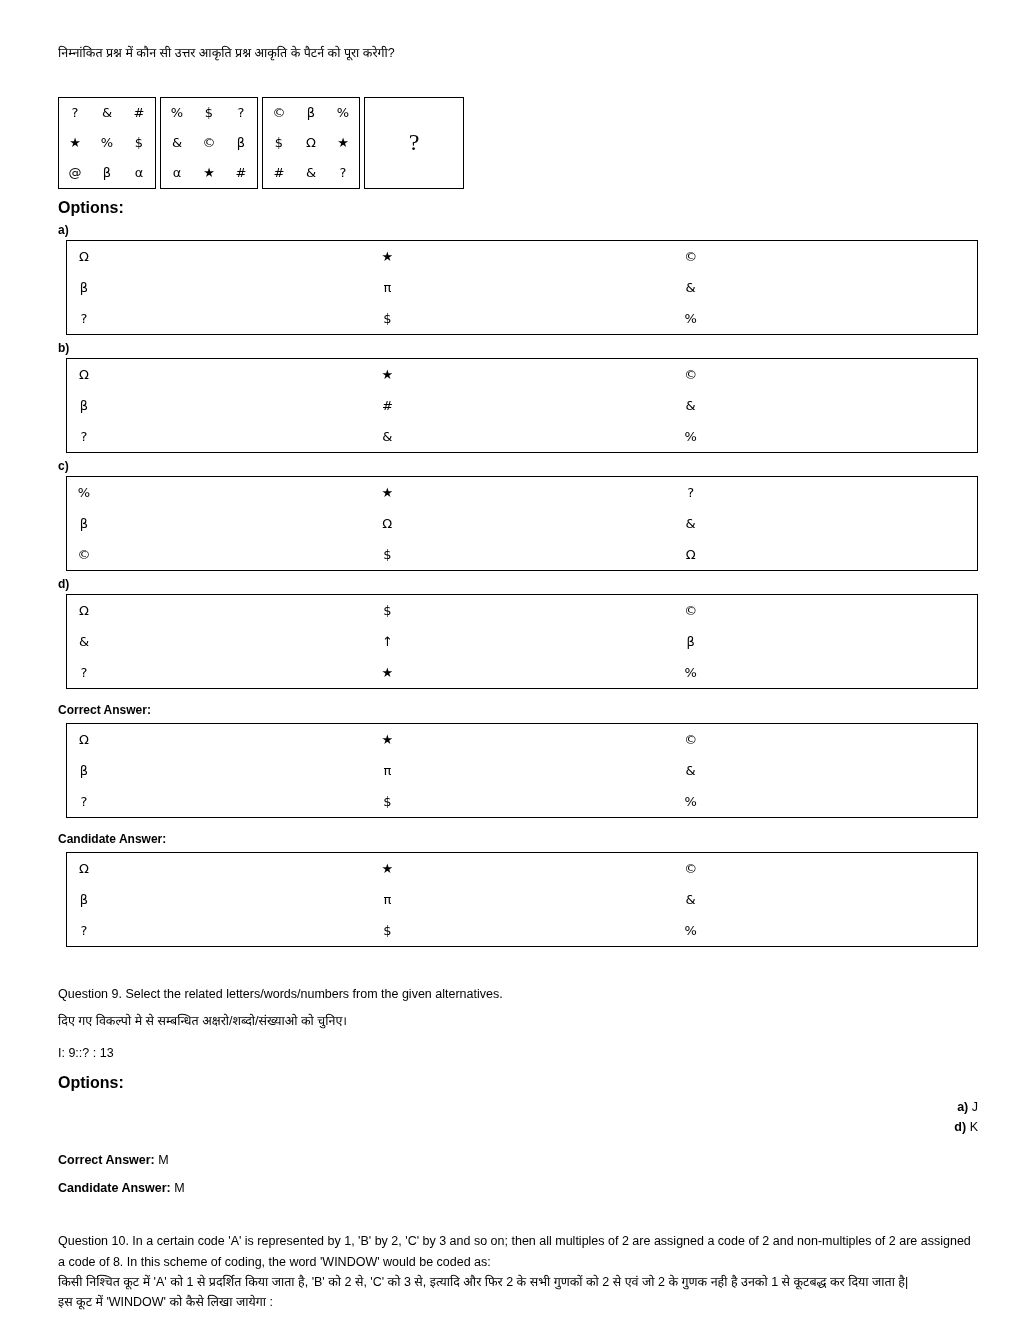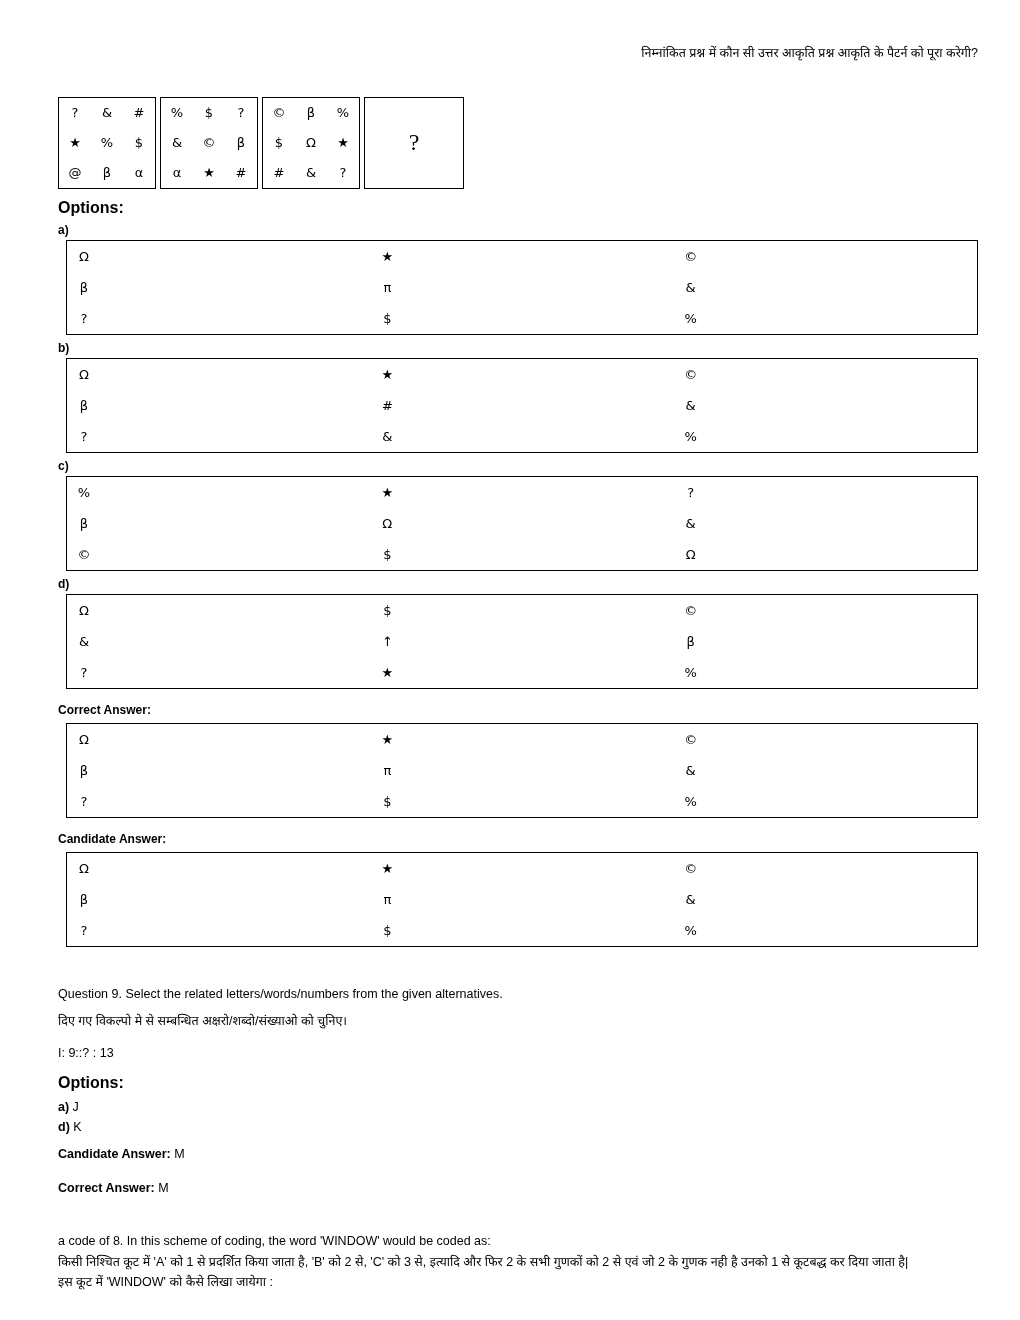--- a/index.html
+++ b/index.html
@@ -24,21 +24,20 @@
   .content {
     position: absolute;
     left: 58px;
     top: 44px;
     width: 920px;
   }
   .q-head {
     font-size: 12.5px;
     line-height: 1.5;
     margin-bottom: 34px;
-    text-align: right;
   }
   .fig-row {
     display: flex;
     align-items: flex-start;
     gap: 4px;
     margin-top: 18px;
     margin-bottom: 10px;
   }
   .grid-box {
     border: 1px solid #000;
@@ -100,20 +99,21 @@
     line-height: 1.55;
   }
   .q2 .line {
     margin: 8px 0 1px 0;
   }
   .q2 .relation {
     margin-top: 12px;
   }
   .q2 .opts {
     margin-top: 2px;
+    text-align: right;
   }
   .q2 .opts div {
     margin: 1px 0;
   }
   .q2 .opts b {
     font-weight: bold;
   }
   .q2 .ansline {
     margin-top: 14px;
   }
@@ -268,24 +268,25 @@
 
     <div class="q2">
       <div class="line">Question 9. Select the related letters/words/numbers from the given alternatives.</div>
       <div class="line">दिए गए विकल्पो मे से सम्बन्धित अक्षरो/शब्दो/संख्याओ को चुनिए।</div>
       <div class="relation">I: 9::? : 13</div>
       <div class="section-label">Options:</div>
       <div class="opts">
         <div><b>a)</b> <span>J</span></div>
         <div><b>d)</b> <span>K</span></div>
       </div>
+      <div class="ansline"><span class="lbl">Correct Answer:</span> <span>M</span></div>
       <div class="ansline" style="margin-top:8px"><span class="lbl">Candidate Answer:</span> <span>M</span></div>
-      <div class="ansline"><span class="lbl">Correct Answer:</span> <span>M</span></div>
     </div>
 
     <div class="q3">
+      <div class="line">Question 10. In a certain code 'A' is represented by 1, 'B' by 2, 'C' by 3 and so on; then all multiples of 2 are assigned a code of 2 and non-multiples of 2 are assigned</div>
       <div class="line">a code of 8. In this scheme of coding, the word 'WINDOW' would be coded as:</div>
       <div class="line">किसी निश्चित कूट में 'A' को 1 से प्रदर्शित किया जाता है, 'B' को 2 से, 'C' को 3 से, इत्यादि और फिर 2 के सभी गुणकों को 2 से एवं जो 2 के गुणक नही है उनको 1 से कूटबद्ध कर दिया जाता है|</div>
       <div class="line">इस कूट में 'WINDOW' को कैसे लिखा जायेगा :</div>
     </div>
 
   </div>
 </div>
 
 </body></html>

